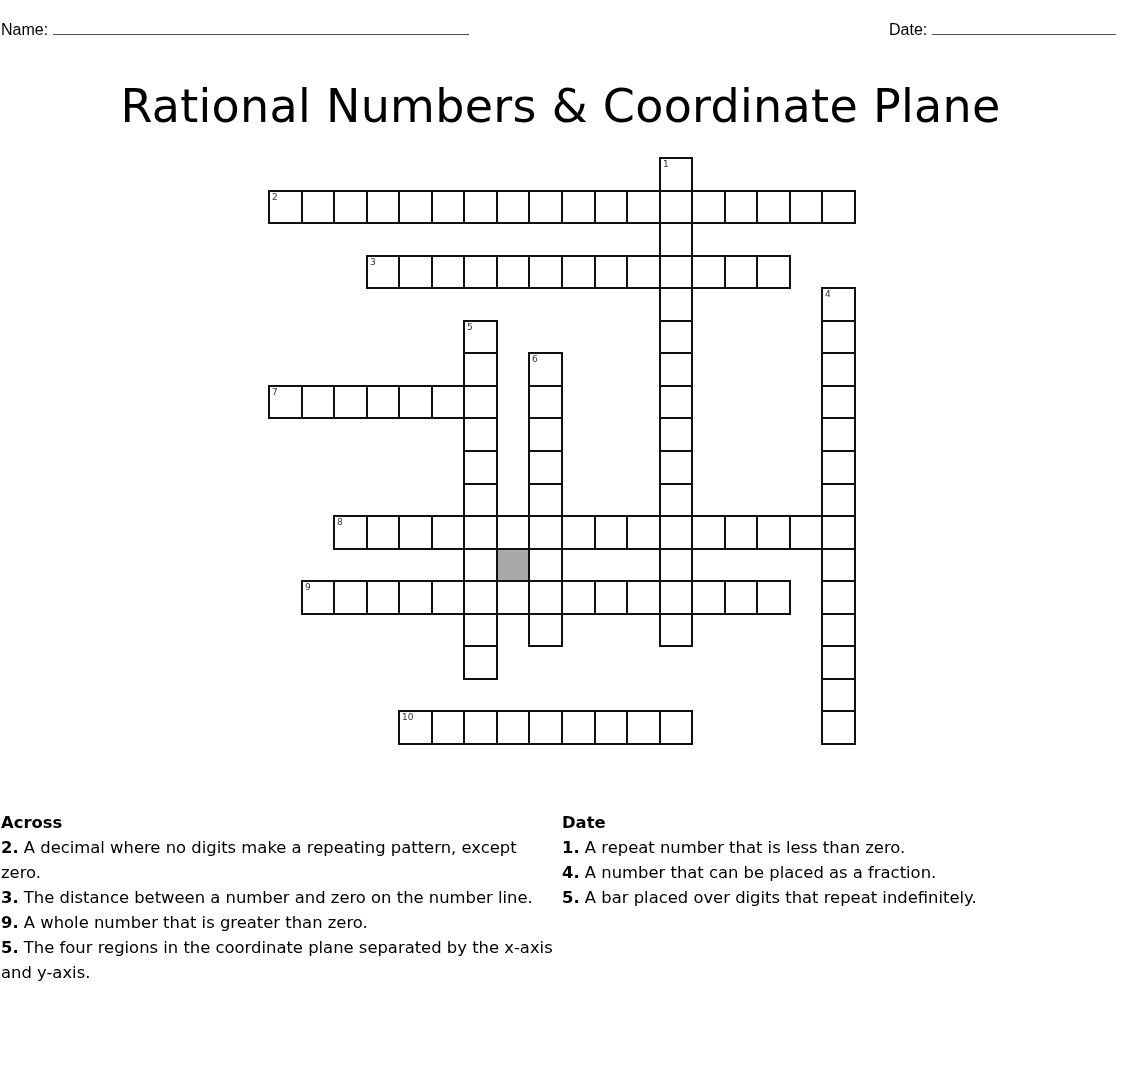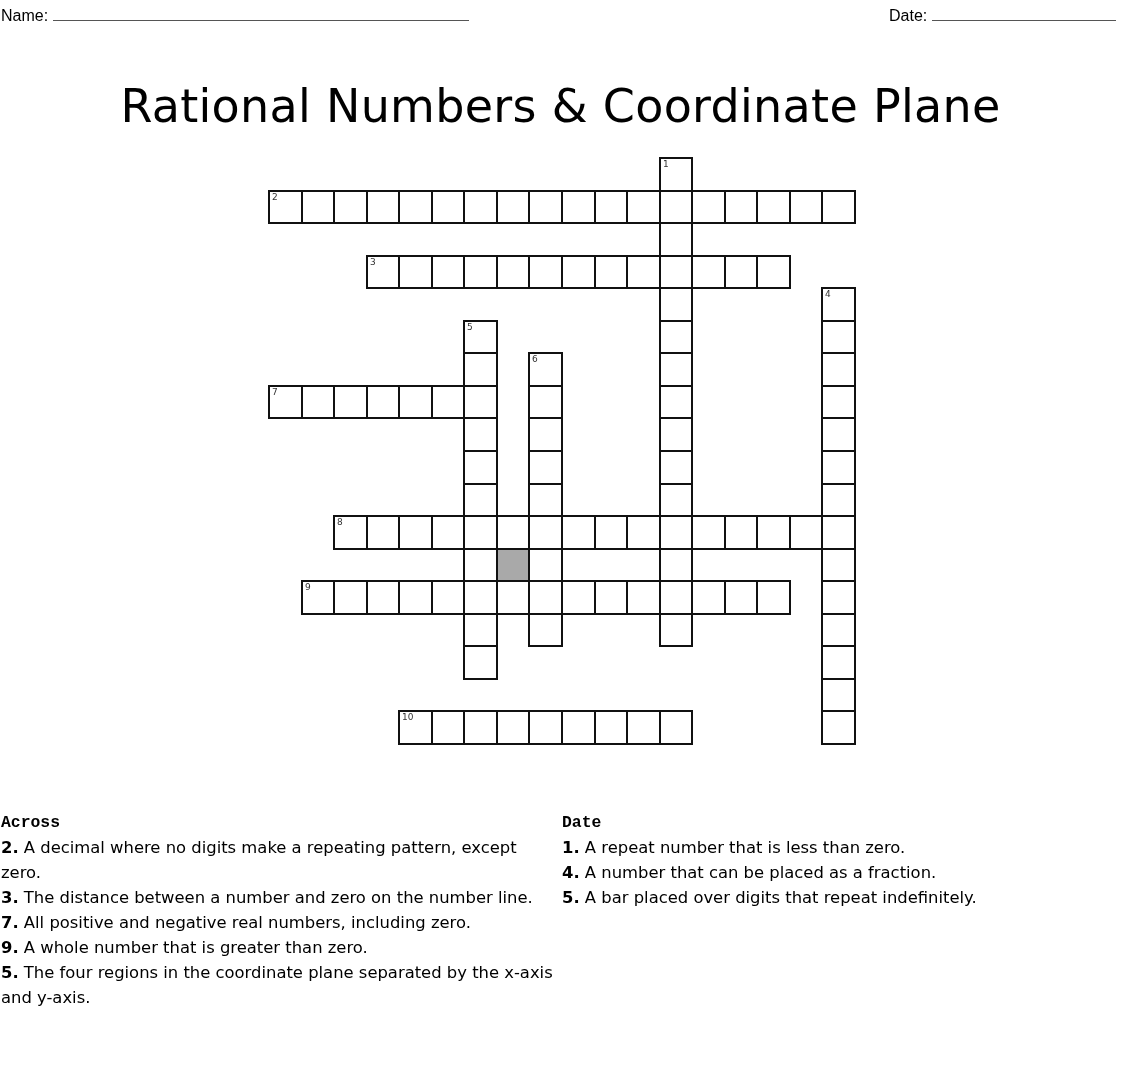--- a/index.html
+++ b/index.html
@@ -1,30 +1,30 @@
 <!DOCTYPE html>
 <html><head>
 <meta charset="utf-8">
 <style>
   html, body { margin: 0; padding: 0; background: #ffffff; }
   body { width: 1121px; height: 1084px; position: relative; overflow: hidden; color: #000; }
-  .hdr { position: absolute; top: 6px; font-family: "Liberation Sans", sans-serif; font-size: 16px; color: #000; }
+  .hdr { position: absolute; top: 20px; font-family: "Liberation Sans", sans-serif; font-size: 16px; color: #000; }
   .hdr-name { left: 1px; }
   .hdr-date { left: 889px; }
   .line { display: inline-block; border-bottom: 1px solid #555; height: 14px; vertical-align: baseline; }
   .title { position: absolute; top: 48px; left: 0; width: 1121px; text-align: center;
            font-family: "DejaVu Sans", sans-serif; font-size: 46px; font-weight: normal; letter-spacing: 0.3px; }
   #grid { position: absolute; left: 0; top: 0; width: 1121px; height: 800px; }
   .cell { position: absolute; box-sizing: border-box; border: 2px solid #111; background: #fff; }
   .cell.shade { background: #a9a9a9; }
   .num { position: absolute; left: 2px; top: 0px; font-family: "DejaVu Sans", sans-serif; font-size: 9px; color: #333; line-height: 10px; }
   .clues { position: absolute; top: 810px; font-family: "DejaVu Sans", sans-serif; font-size: 16.4px; line-height: 25px; color: #000; }
   .clues-across { left: 1px; width: 556px; }
   .clues-down { left: 562px; width: 556px; }
-  .clue-head { font-weight: bold; font-family: Liberation Mono, monospace; }
+  .clue-head { font-weight: bold; }
   .clue .n { font-weight: bold; }
 </style>
 </head>
 <body>
 
 <div class="hdr hdr-name">
   <span>Name:</span>
   <span class="line" style="width:416px;"></span>
 </div>
 <div class="hdr hdr-date">
@@ -172,21 +172,20 @@
     <div class="cell" style="left: 594px; top: 710px; width: 34px; height: 35px;"></div>
     <div class="cell" style="left: 626px; top: 710px; width: 35px; height: 35px;"></div>
     <div class="cell" style="left: 659px; top: 710px; width: 34px; height: 35px;"></div>
     <div class="cell shade" style="left: 496px; top: 548px; width: 34px; height: 34px;"></div>
   </div>
 
 <div class="clues clues-across">
   <div class="clue-head">Across</div>
   <div class="clue"><span class="n">2.</span><span> A decimal where no digits make a repeating pattern, except zero.</span></div>
   <div class="clue"><span class="n">3.</span><span> The distance between a number and zero on the number line.</span></div>
-  <div class="clue"><span class="n">7.</span><span> All positive and negative real numbers, including zero.</span></div>
   <div class="clue"><span class="n">9.</span><span> A whole number that is greater than zero.</span></div>
   <div class="clue"><span class="n">5.</span><span> The four regions in the coordinate plane separated by the x-axis and y-axis.</span></div>
 </div>
 
 <div class="clues clues-down">
   <div class="clue-head">Date</div>
   <div class="clue"><span class="n">1.</span><span> A repeat number that is less than zero.</span></div>
   <div class="clue"><span class="n">4.</span><span> A number that can be placed as a fraction.</span></div>
   <div class="clue"><span class="n">5.</span><span> A bar placed over digits that repeat indefinitely.</span></div>
 </div>

